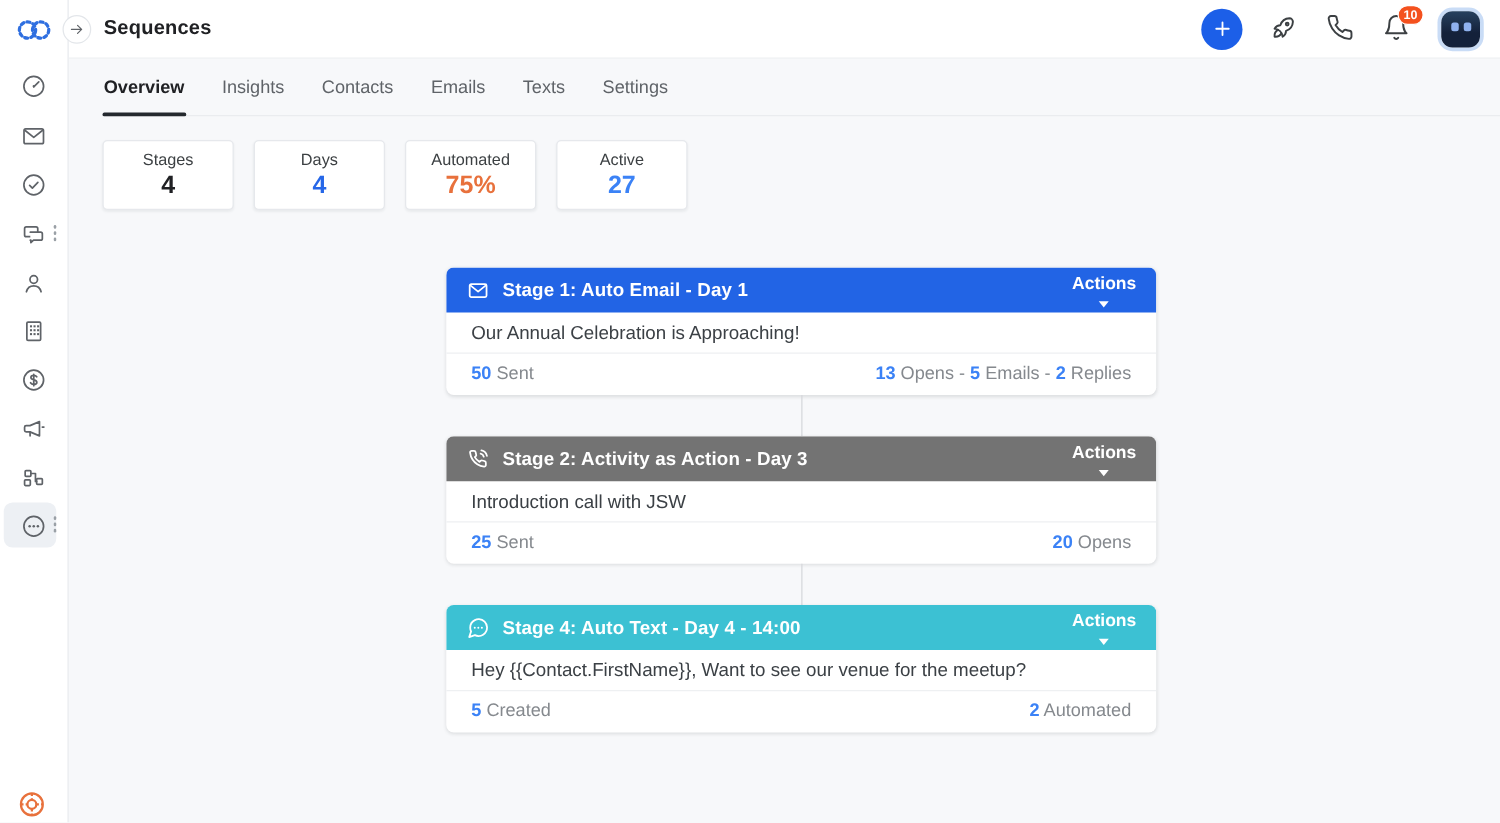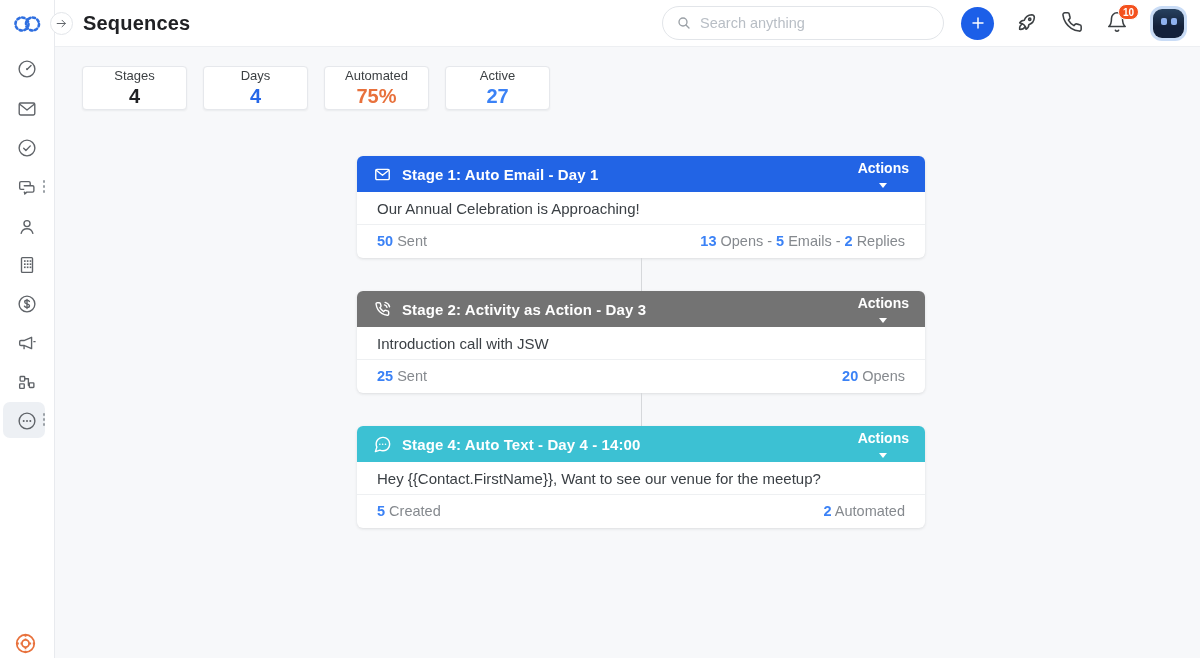--- a/index.html
+++ b/index.html
@@ -19,21 +19,21 @@
   .help-item svg { width:25px; height:25px; stroke:#e8713c; fill:none; stroke-width:1.7; }
 
   
   .collapse-toggle { position:absolute; left:50px; top:12px; width:23px; height:23px; background:#fff; border:1px solid #e3e6ea;
     border-radius:50%; display:flex; align-items:center; justify-content:center; z-index:3; cursor:pointer; }
   .collapse-toggle svg { width:13px; height:13px; stroke:#5f6368; stroke-width:1.8; fill:none; stroke-linecap:round; stroke-linejoin:round; }
 
   
   .main { flex:1; display:flex; flex-direction:column; min-width:0; }
   .header { height:47px; flex-shrink:0; background:#fff; border-bottom:1px solid #edeff2; display:flex; align-items:center; padding:0 16px 0 28px; }
-  .page-title { font-size:20px; font-weight:700; letter-spacing:.2px; margin-right:auto; }
+  .page-title { font-size:16px; font-weight:700; letter-spacing:.2px; margin-right:auto; }
   .search { width:282px; height:34px; background:#fff; border:1px solid #e2e5e9; border-radius:17px; display:flex; align-items:center;
     padding:0 13px; gap:8px; margin-right:17px; }
   .search svg { width:16px; height:16px; stroke:#9aa0a6; fill:none; stroke-width:2; stroke-linecap:round; }
   .search input { border:none; outline:none; flex:1; font-size:14.5px; color:#3c4043; background:transparent; font-family:"Liberation Sans",sans-serif; }
   .search input::placeholder { color:#b8bec5; }
   .hdr-icons { display:flex; align-items:center; gap:21px; }
   .add-btn { width:33px; height:33px; border-radius:50%; background:#1c5fe8; border:none; display:flex; align-items:center; justify-content:center; cursor:pointer; }
   .add-btn svg { width:16px; height:16px; stroke:#fff; stroke-width:2.2; stroke-linecap:round; }
   .hdr-icon { width:24px; height:24px; display:flex; align-items:flex-start; justify-content:center; position:relative; cursor:pointer; }
   .hdr-icon svg { width:22px; height:22px; stroke:#3c4043; fill:none; stroke-width:1.7; stroke-linecap:round; stroke-linejoin:round; }
@@ -44,21 +44,21 @@
   .avatar i { width:6px; height:7px; border-radius:2px; background:#8fb1ee; margin-top:-4px; }
 
   
   .content { flex:1; padding-left:27px; overflow:hidden; }
   .tabs { display:flex; gap:28px; height:46px; align-items:stretch; border-bottom:1px solid #eaecef; margin-right:0; }
   .tab { position:relative; display:flex; align-items:center; font-size:14.5px; color:#5f6368; cursor:pointer; padding:0 1px; }
   .tab.active { color:#202124; font-weight:700; }
   .tab.active::after { content:""; position:absolute; left:0; right:0; bottom:-1px; height:3px; background:#24292e; border-radius:2px; }
 
   .stats { display:flex; gap:16px; margin-top:19px; }
-  .stat-card { width:105px; height:44px; background:#fff; border:1px solid #e6e8ec; border-radius:4px;
+  .stat-card { width:105px; height:56px; background:#fff; border:1px solid #e6e8ec; border-radius:4px;
     box-shadow:0 1px 2px rgba(60,64,67,.07); display:flex; flex-direction:column; align-items:center; justify-content:center; gap:2px; }
   .stat-label { font-size:13px; color:#3c4043; }
   .stat-value { font-size:20px; font-weight:700; }
 
   .pipeline { width:568px; margin:46px 0 0 275px; }
   .stage-card { background:#fff; border-radius:6px; box-shadow:0 1px 3px rgba(60,64,67,.14); overflow:hidden; }
   .stage-header { height:36px; display:flex; align-items:center; gap:10px; padding:0 16px; color:#fff; cursor:pointer; }
   .stage-header svg { width:19px; height:19px; stroke:#fff; fill:none; stroke-width:1.8; stroke-linecap:round; stroke-linejoin:round; flex-shrink:0; }
   .stage-title { flex:1; font-size:15px; font-weight:700; letter-spacing:.1px; }
   .actions-btn { display:flex; align-items:center; gap:7px; font-size:14px; font-weight:600; background:none; border:none; color:#fff;
@@ -189,27 +189,20 @@
     <svg viewBox="0 0 24 24">
       <path d="M4 12h15M13 6l6 6-6 6"></path>
     </svg>
   </div>
 
   <div class="main">
 
     <div class="header">
       <div class="page-title">Sequences</div>
 
-      <div class="search">
-        <svg viewBox="0 0 24 24">
-          <circle cx="10.5" cy="10.5" r="6"></circle>
-            <path d="m15 15 4.5 4.5"></path>
-        </svg>
-        <input type="text" placeholder="Search anything" style="">
-      </div>
 
       <div class="hdr-icons">
         <button class="add-btn">
           <svg viewBox="0 0 24 24">
               <path d="M12 4.5v15M4.5 12h15"></path>
             </svg>
         </button>
         <div class="hdr-icon">
           <svg viewBox="0 0 24 24">
             <path d="M4 13a8 8 0 0 1 7 7 6 6 0 0 0 3-5 9 9 0 0 0 6-8 3 3 0 0 0-3-3 9 9 0 0 0-8 6 6 6 0 0 0-5 3"></path>
@@ -231,20 +224,28 @@
         </div>
         <div class="avatar">
             <i></i>
             <i></i>
           </div>
       </div>
     </div>
 
     <div class="content">
 
+      <div class="tabs">
+        <div class="tab active">Overview</div>
+        <div class="tab">Insights</div>
+        <div class="tab">Contacts</div>
+        <div class="tab">Emails</div>
+        <div class="tab">Texts</div>
+        <div class="tab">Settings</div>
+      </div>
 
       <div class="stats">
         <div class="stat-card">
           <div class="stat-label">Stages</div>
           <div class="stat-value" style="color: rgb(32, 33, 36);">4</div>
         </div>
         <div class="stat-card">
           <div class="stat-label">Days</div>
           <div class="stat-value" style="color: rgb(38, 103, 232);">4</div>
         </div>

